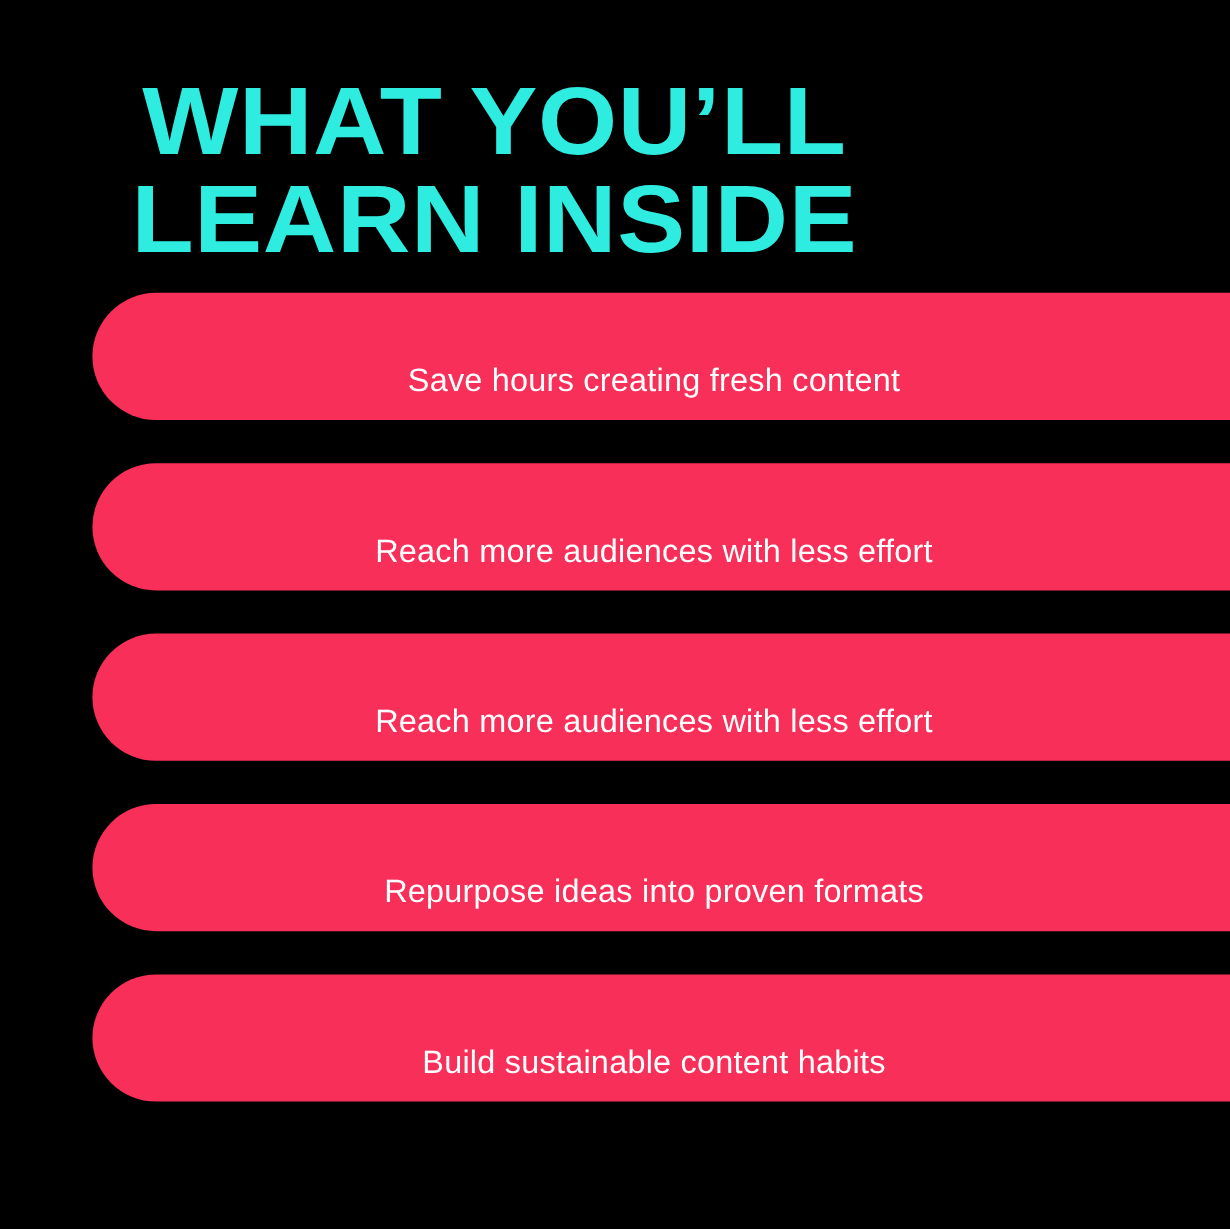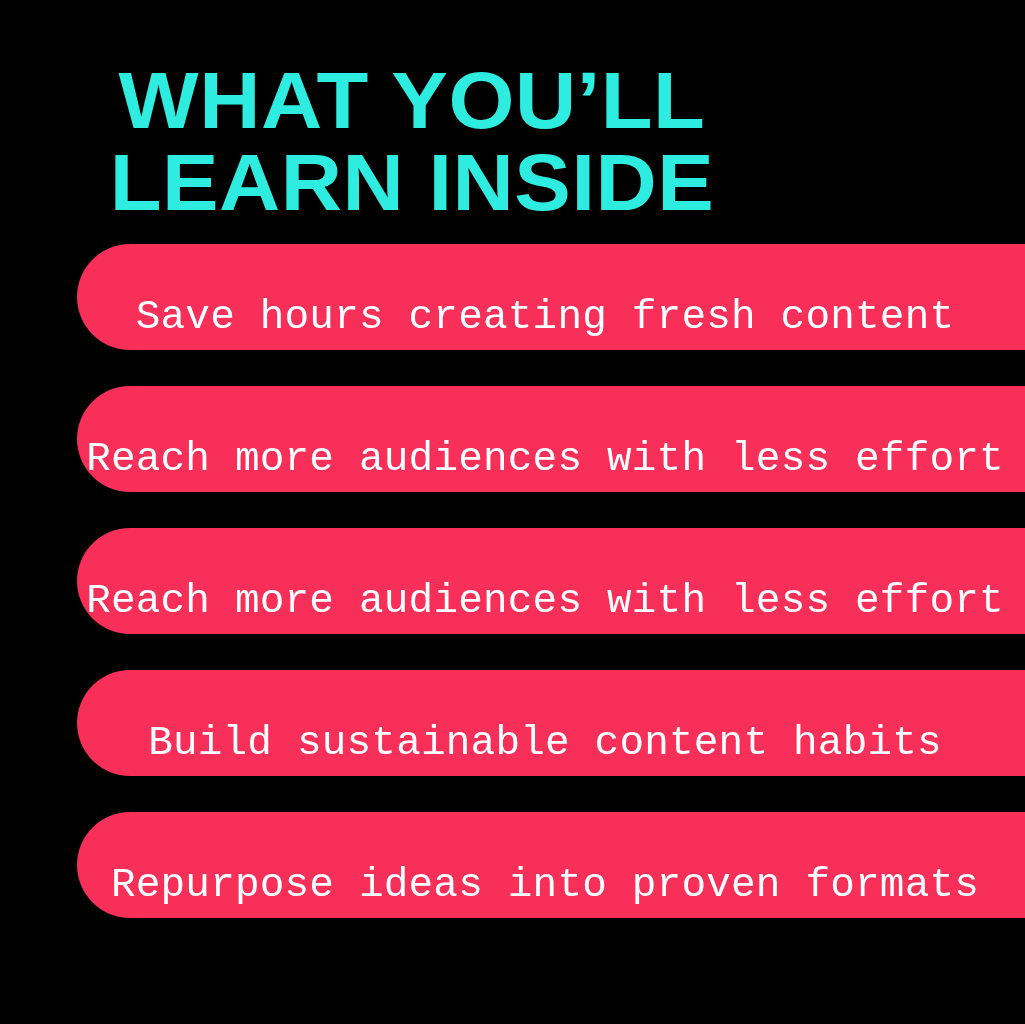--- a/index.html
+++ b/index.html
@@ -72,23 +72,23 @@
     display: flex;
     align-items: center;
     justify-content: center;
     overflow: hidden;
   }
 
   .pill:last-child { margin-bottom: 0; }
 
   .pill-label {
     color: #FFFFFF;
-    font-family: Liberation Mono, monospace;
+    font-family: Liberation Sans, sans-serif;
     font-weight: 400;
-    font-size: 41px;
+    font-size: 27px;
     line-height: 1;
     letter-spacing: 0.2px;
     white-space: nowrap;
     
     transform: translateX(-6px);
     margin-top: 40px;
   }
 </style>
 </head>
 <body style="background: rgb(0, 0, 0);">
@@ -108,22 +108,22 @@
 
     <div class="pill" style="background: rgb(248, 47, 88);">
       <span class="pill-label" style="color: rgb(255, 255, 255);">Reach more audiences with less effort</span>
     </div>
 
     <div class="pill" style="background: rgb(248, 47, 88);">
       <span class="pill-label" style="color: rgb(255, 255, 255);">Reach more audiences with less effort</span>
     </div>
 
     <div class="pill" style="background: rgb(248, 47, 88);">
-      <span class="pill-label" style="color: rgb(255, 255, 255);">Build sustainable content habits</span>
+      <span class="pill-label" style="color: rgb(255, 255, 255);">Repurpose ideas into proven formats</span>
     </div>
 
     <div class="pill" style="background: rgb(248, 47, 88);">
-      <span class="pill-label" style="color: rgb(255, 255, 255);">Repurpose ideas into proven formats</span>
+      <span class="pill-label" style="color: rgb(255, 255, 255);">Build sustainable content habits</span>
     </div>
 
   </div>
 
 </div>
 
 </body></html>

